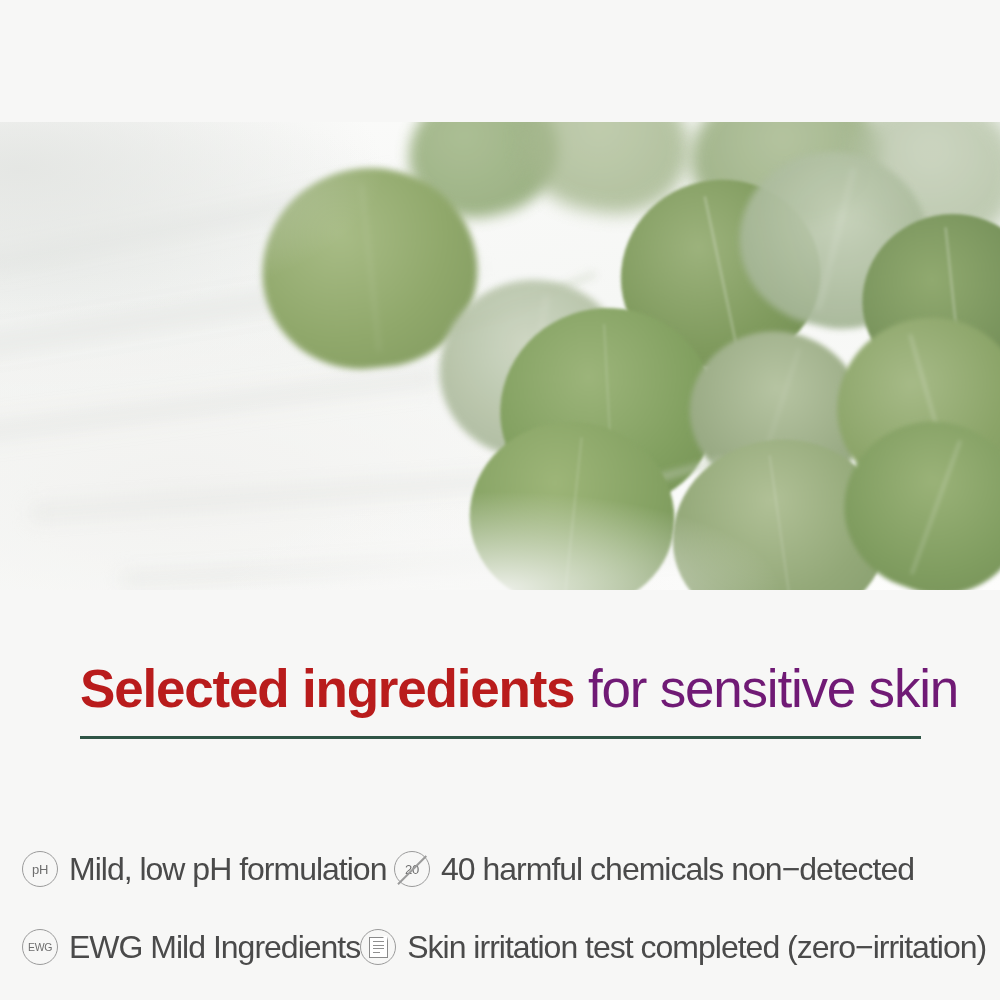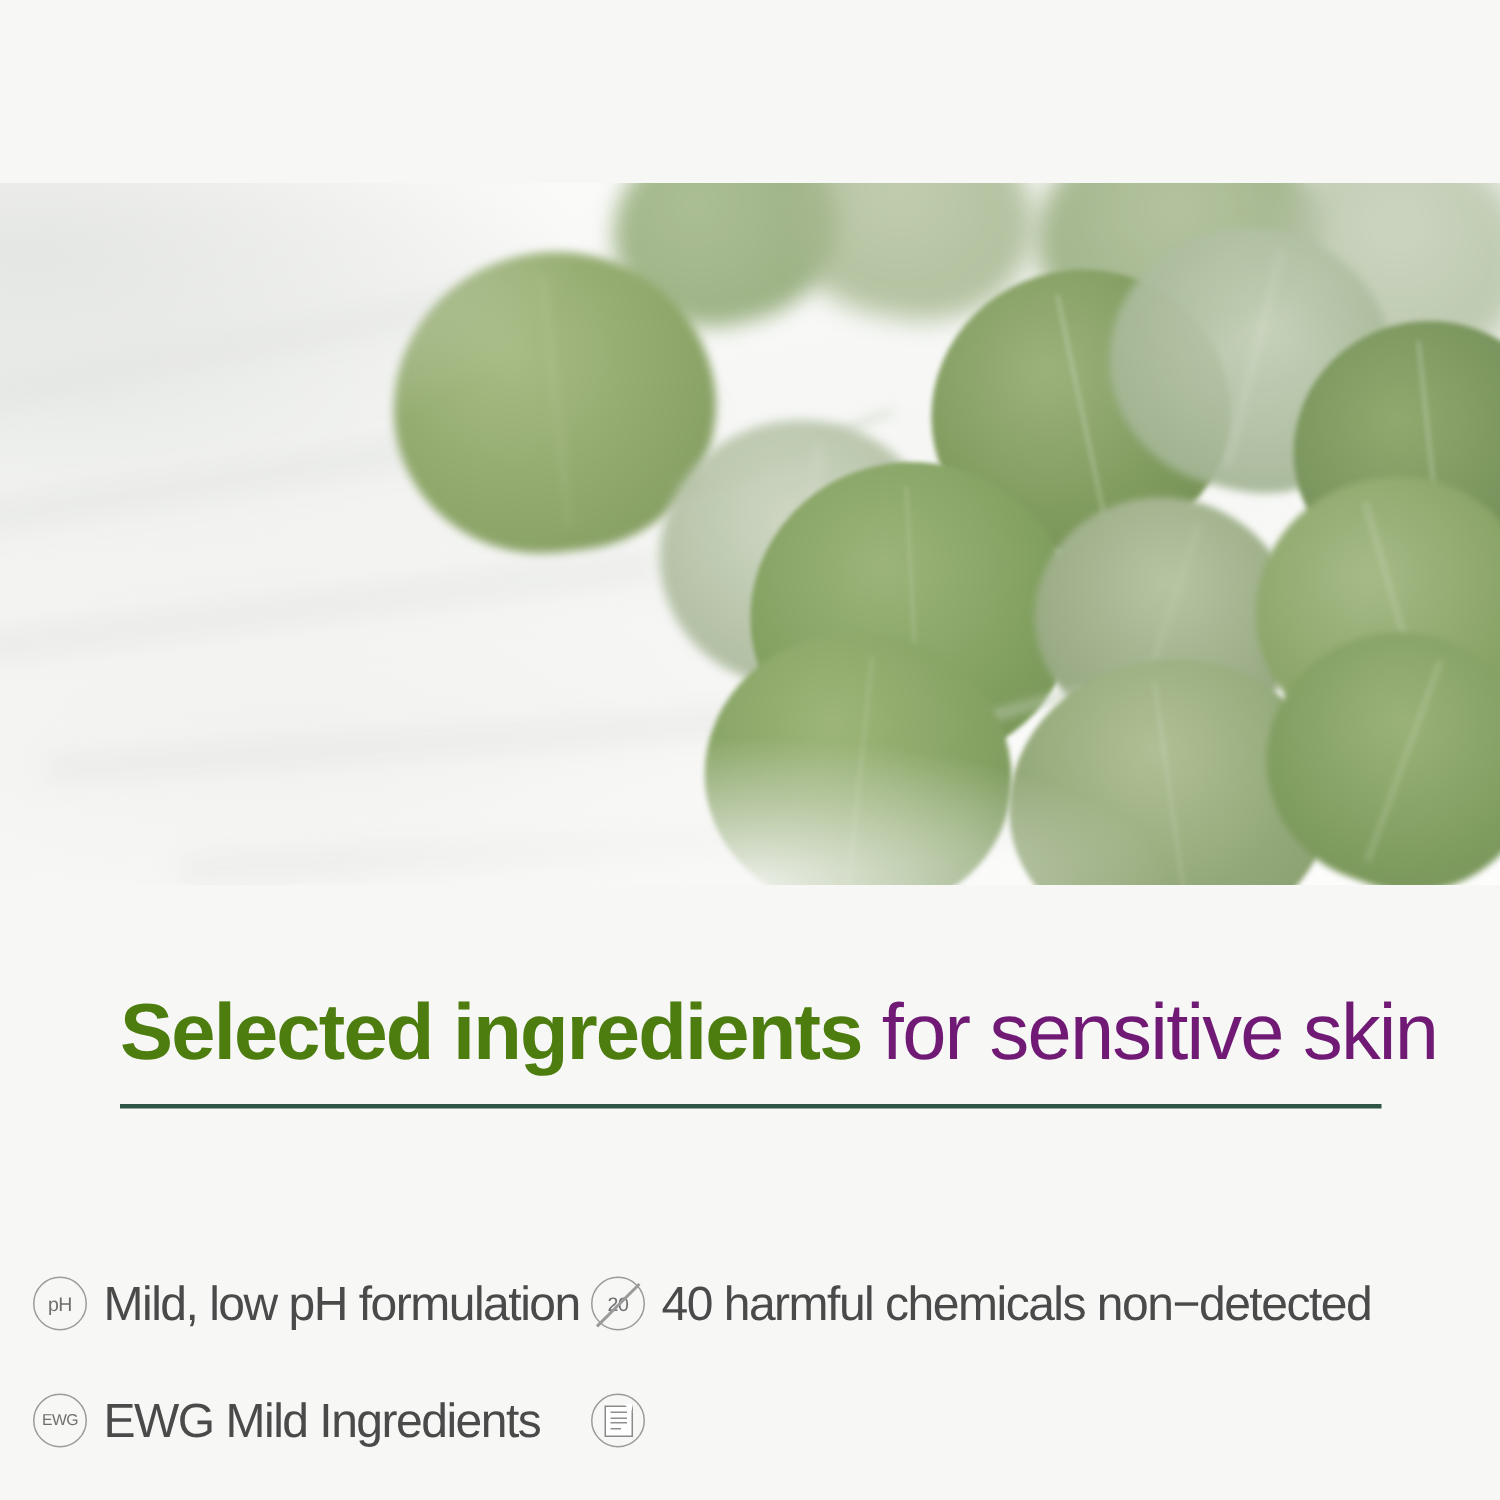--- a/index.html
+++ b/index.html
@@ -79,21 +79,21 @@
     left: 80px;
     top: 660px;
     width: 860px;
     font-size: 53px;
     line-height: 1.08;
     letter-spacing: -1.2px;
     white-space: nowrap;
   }
   .headline .strong {
     font-weight: bold;
-    color: #4d7c0f;
+    color: #b91c1c;
   }
   .headline .light {
     font-weight: normal;
     color: #701a75;
   }
   .rule {
     position: absolute;
     left: 80px;
     top: 736px;
     width: 841px;
@@ -280,17 +280,18 @@
       </div>
       <div class="feat col2">
         <span class="badge">
           <span class="doc">
             <i></i>
             <i></i>
             <i></i>
             <i></i>
           </span>
         </span>
+        <span class="feat-label">Skin irritation test completed (zero−irritation)</span>
       </div>
     </div>
 
   </div>
 </div>
 
 </body></html>

